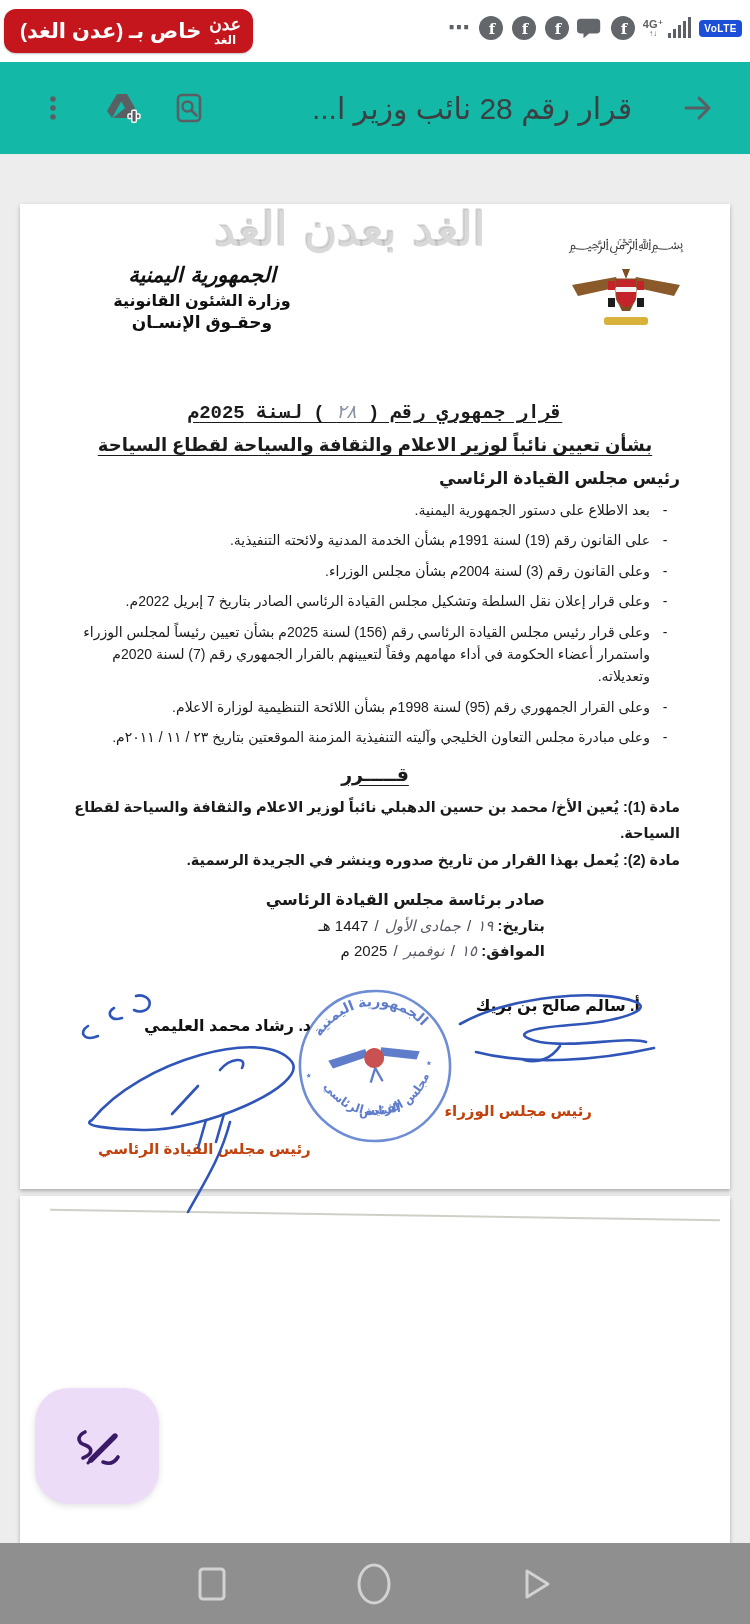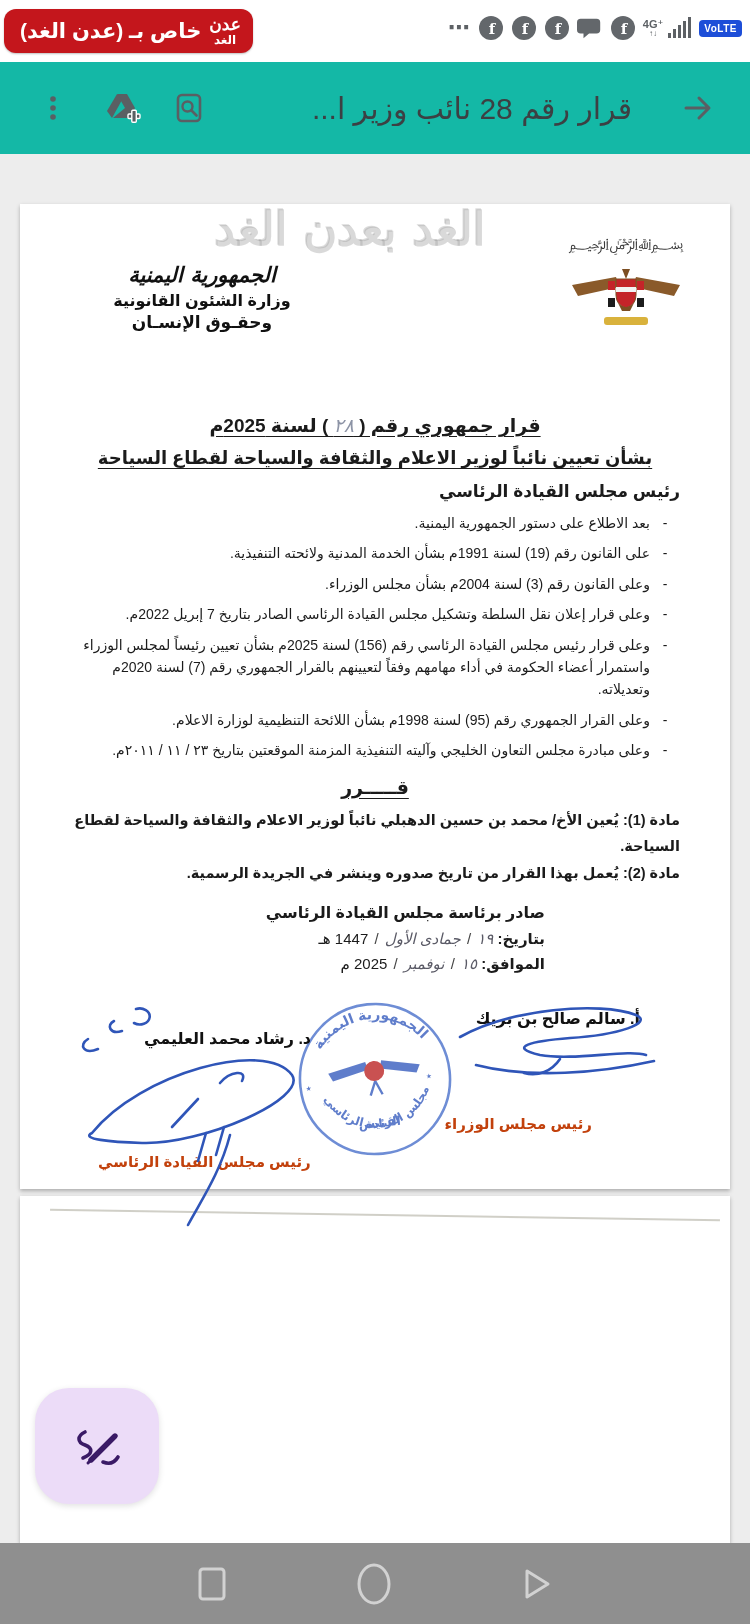--- a/index.html
+++ b/index.html
@@ -43,21 +43,21 @@
   .lh1{font-family:"DejaVu Serif",serif;font-style:italic;font-weight:bold;font-size:21px;}
   .lh2{font-weight:bold;font-size:16px;margin-top:4px;}
   .lh3{font-weight:bold;font-size:17px;margin-top:2px;}
   .watermark{position:absolute;left:60px;right:110px;top:8px;z-index:1;text-align:center;direction:rtl;pointer-events:none;
     color:rgba(165,165,165,.42);text-shadow:1px 1px 0 #fff,-1px -1px 0 rgba(110,110,110,.25);font-weight:bold;}
   .wm1{font-size:78px;line-height:1;font-family:"DejaVu Serif",serif;}
   .wm2{font-size:46px;line-height:1;margin-top:-6px;font-family:"DejaVu Serif",serif;}
 
   
   .doc-body{padding:4px 50px 0;direction:rtl;color:#1b1b1b;}
-  .decree-title{text-align:center;font-weight:bold;font-size:19px;text-decoration:underline;text-underline-offset:4px;margin-top:28px;}
+  .decree-title{text-align:center;font-weight:bold;font-size:19px;text-decoration:underline;text-underline-offset:4px;margin-top:14px;font-family:Liberation Mono, monospace;}
   .decree-title .hand-num{color:#8d94a6;font-style:italic;font-weight:normal;}
   .decree-subject{text-align:center;font-weight:bold;font-size:18px;text-decoration:underline;text-underline-offset:4px;margin-top:10px;}
   .authority{font-weight:bold;font-size:17px;margin-top:12px;}
   .preamble{margin-top:10px;}
   .bullet-row{display:flex;direction:rtl;margin-bottom:8px;font-size:14px;font-weight:500;line-height:1.6;}
   .bullet-row .dash{width:30px;text-align:center;flex:0 0 30px;}
   .bullet-row .btxt{flex:1;padding-left:4px;}
   .decision-word{text-align:center;font-weight:bold;font-size:19px;text-decoration:underline;text-underline-offset:4px;margin:14px 0 8px;}
   .article{font-size:14.5px;font-weight:600;line-height:1.85;}
   .issued{width:340px;margin:16px auto 0;text-align:right;}

